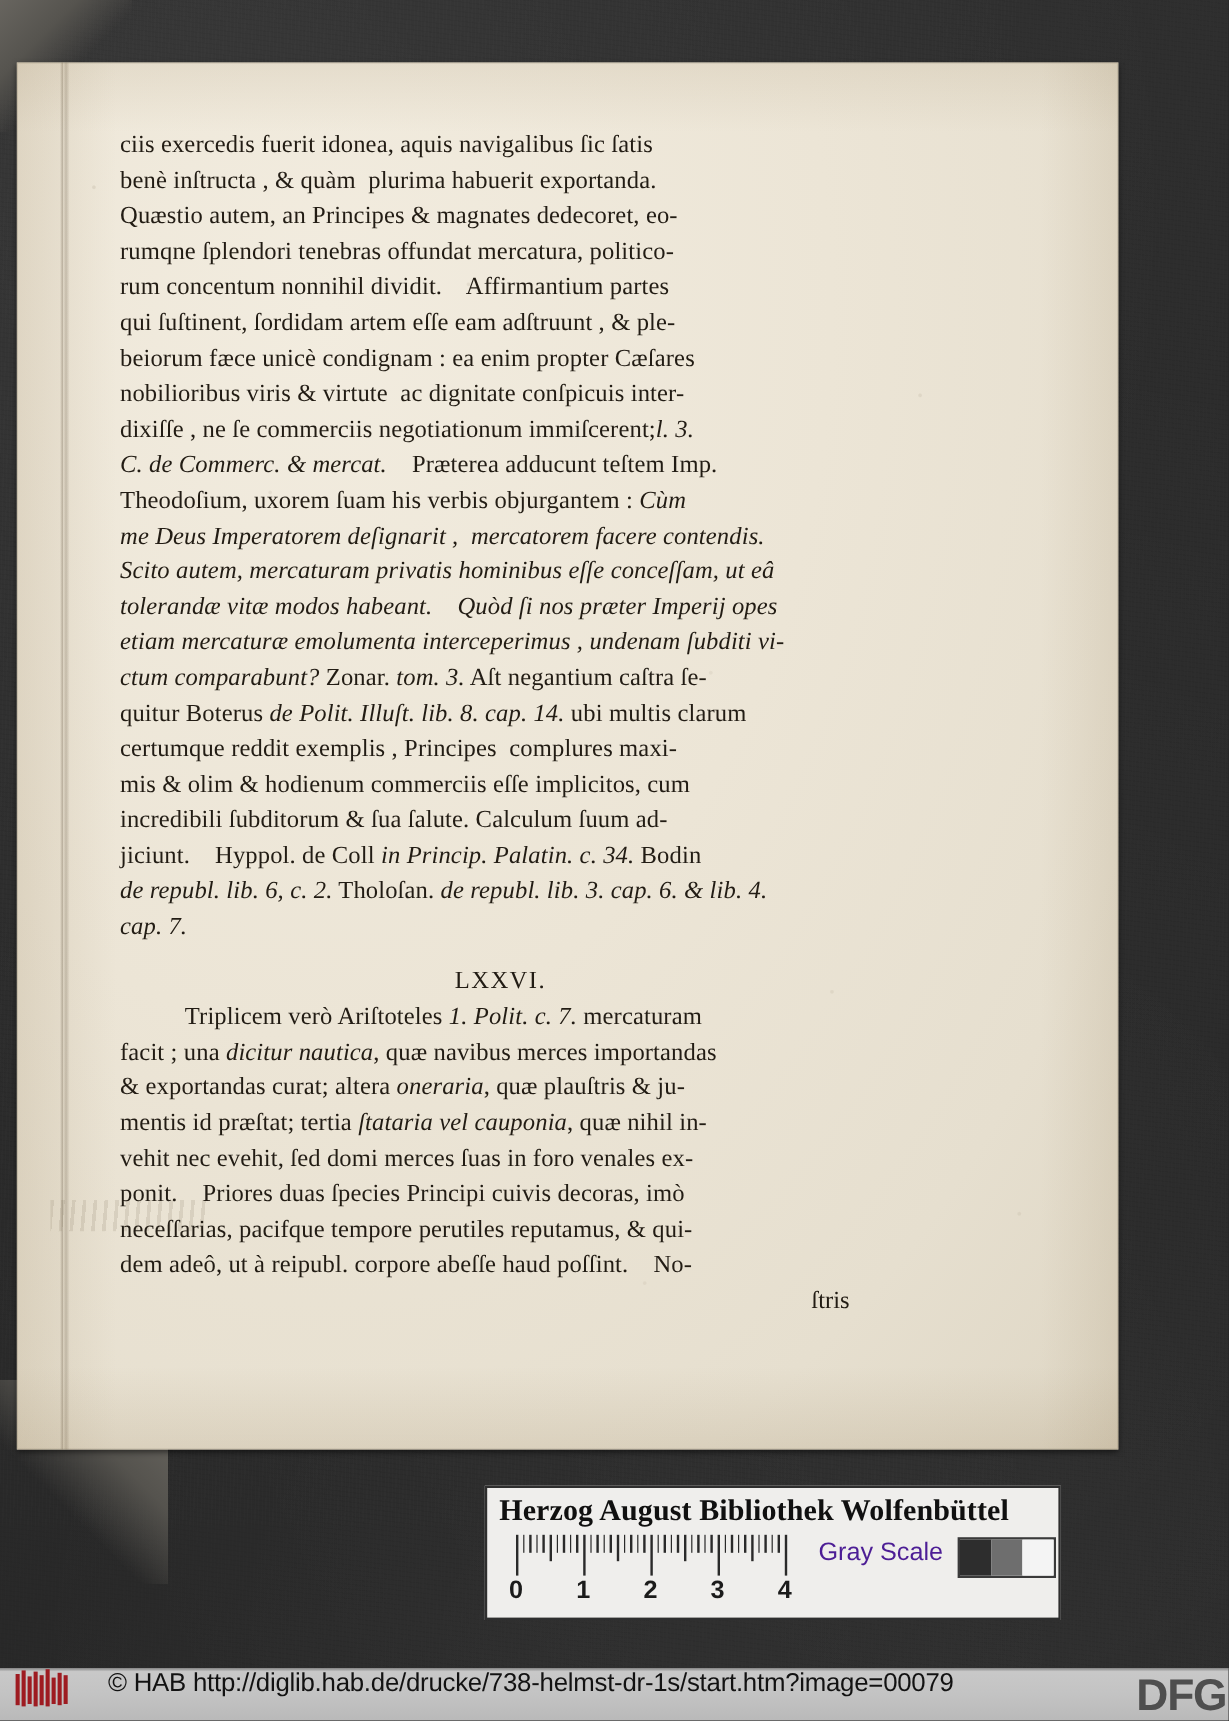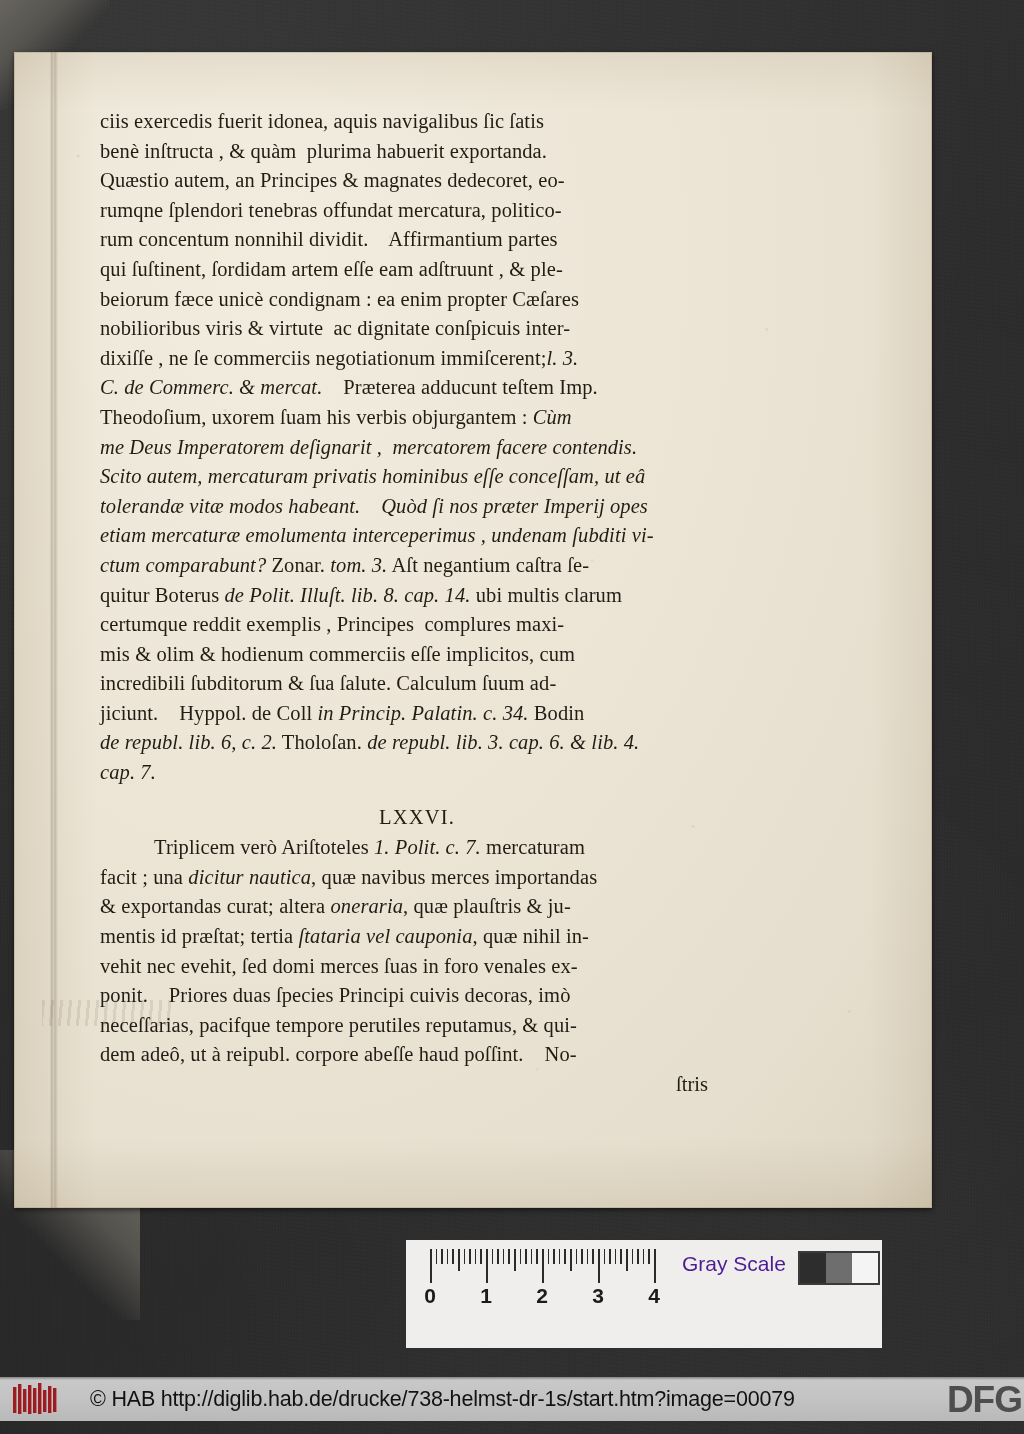--- a/index.html
+++ b/index.html
@@ -242,26 +242,26 @@
   .gray-patches span {
     display: block;
     width: 26px;
     height: 100%;
   }
 
   
   .credit-bar {
     position: absolute;
     left: 0;
-    bottom: 13px;
+    bottom: 0;
     width: 1024px;
     height: 44px;
     background: linear-gradient(to bottom, #c9c9c9 0%, #c3c3c3 50%, #b9b9b9 100%);
     display: flex;
-    align-items: center;
+    align-items: flex-start;
     overflow: hidden;
   }
   .credit-bar-top-shadow {
     position: absolute;
     left: 0; top: 0;
     width: 100%;
     height: 3px;
     background: linear-gradient(to bottom, rgba(0,0,0,.35), rgba(0,0,0,0));
   }
   .hab-mark {
@@ -353,20 +353,21 @@
       <div class="ln">ponit.    Priores duas ſpecies Principi cuivis decoras, imò</div>
       <div class="ln">neceſſarias, pacifque tempore perutiles reputamus, &amp; qui-</div>
       <div class="ln">dem adeô, ut à reipubl. corpore abeſſe haud poſſint.    No-</div>
 
       <div class="catchword">ſtris</div>
 
     </div>
   </div>
 
   <div class="target-card">
+    <div class="hab-title">Herzog August Bibliothek Wolfenbüttel</div>
 
     <div class="target-lower">
 
       <div class="ruler">
         <div class="ticks" id="ruler-ticks">
             <i class="cm" style="left: 14px;"></i>
             <i class="mm" style="left: 19.6px;"></i>
             <i class="mm" style="left: 25.2px;"></i>
             <i class="mm" style="left: 30.8px;"></i>
             <i class="mm" style="left: 36.4px;"></i>

